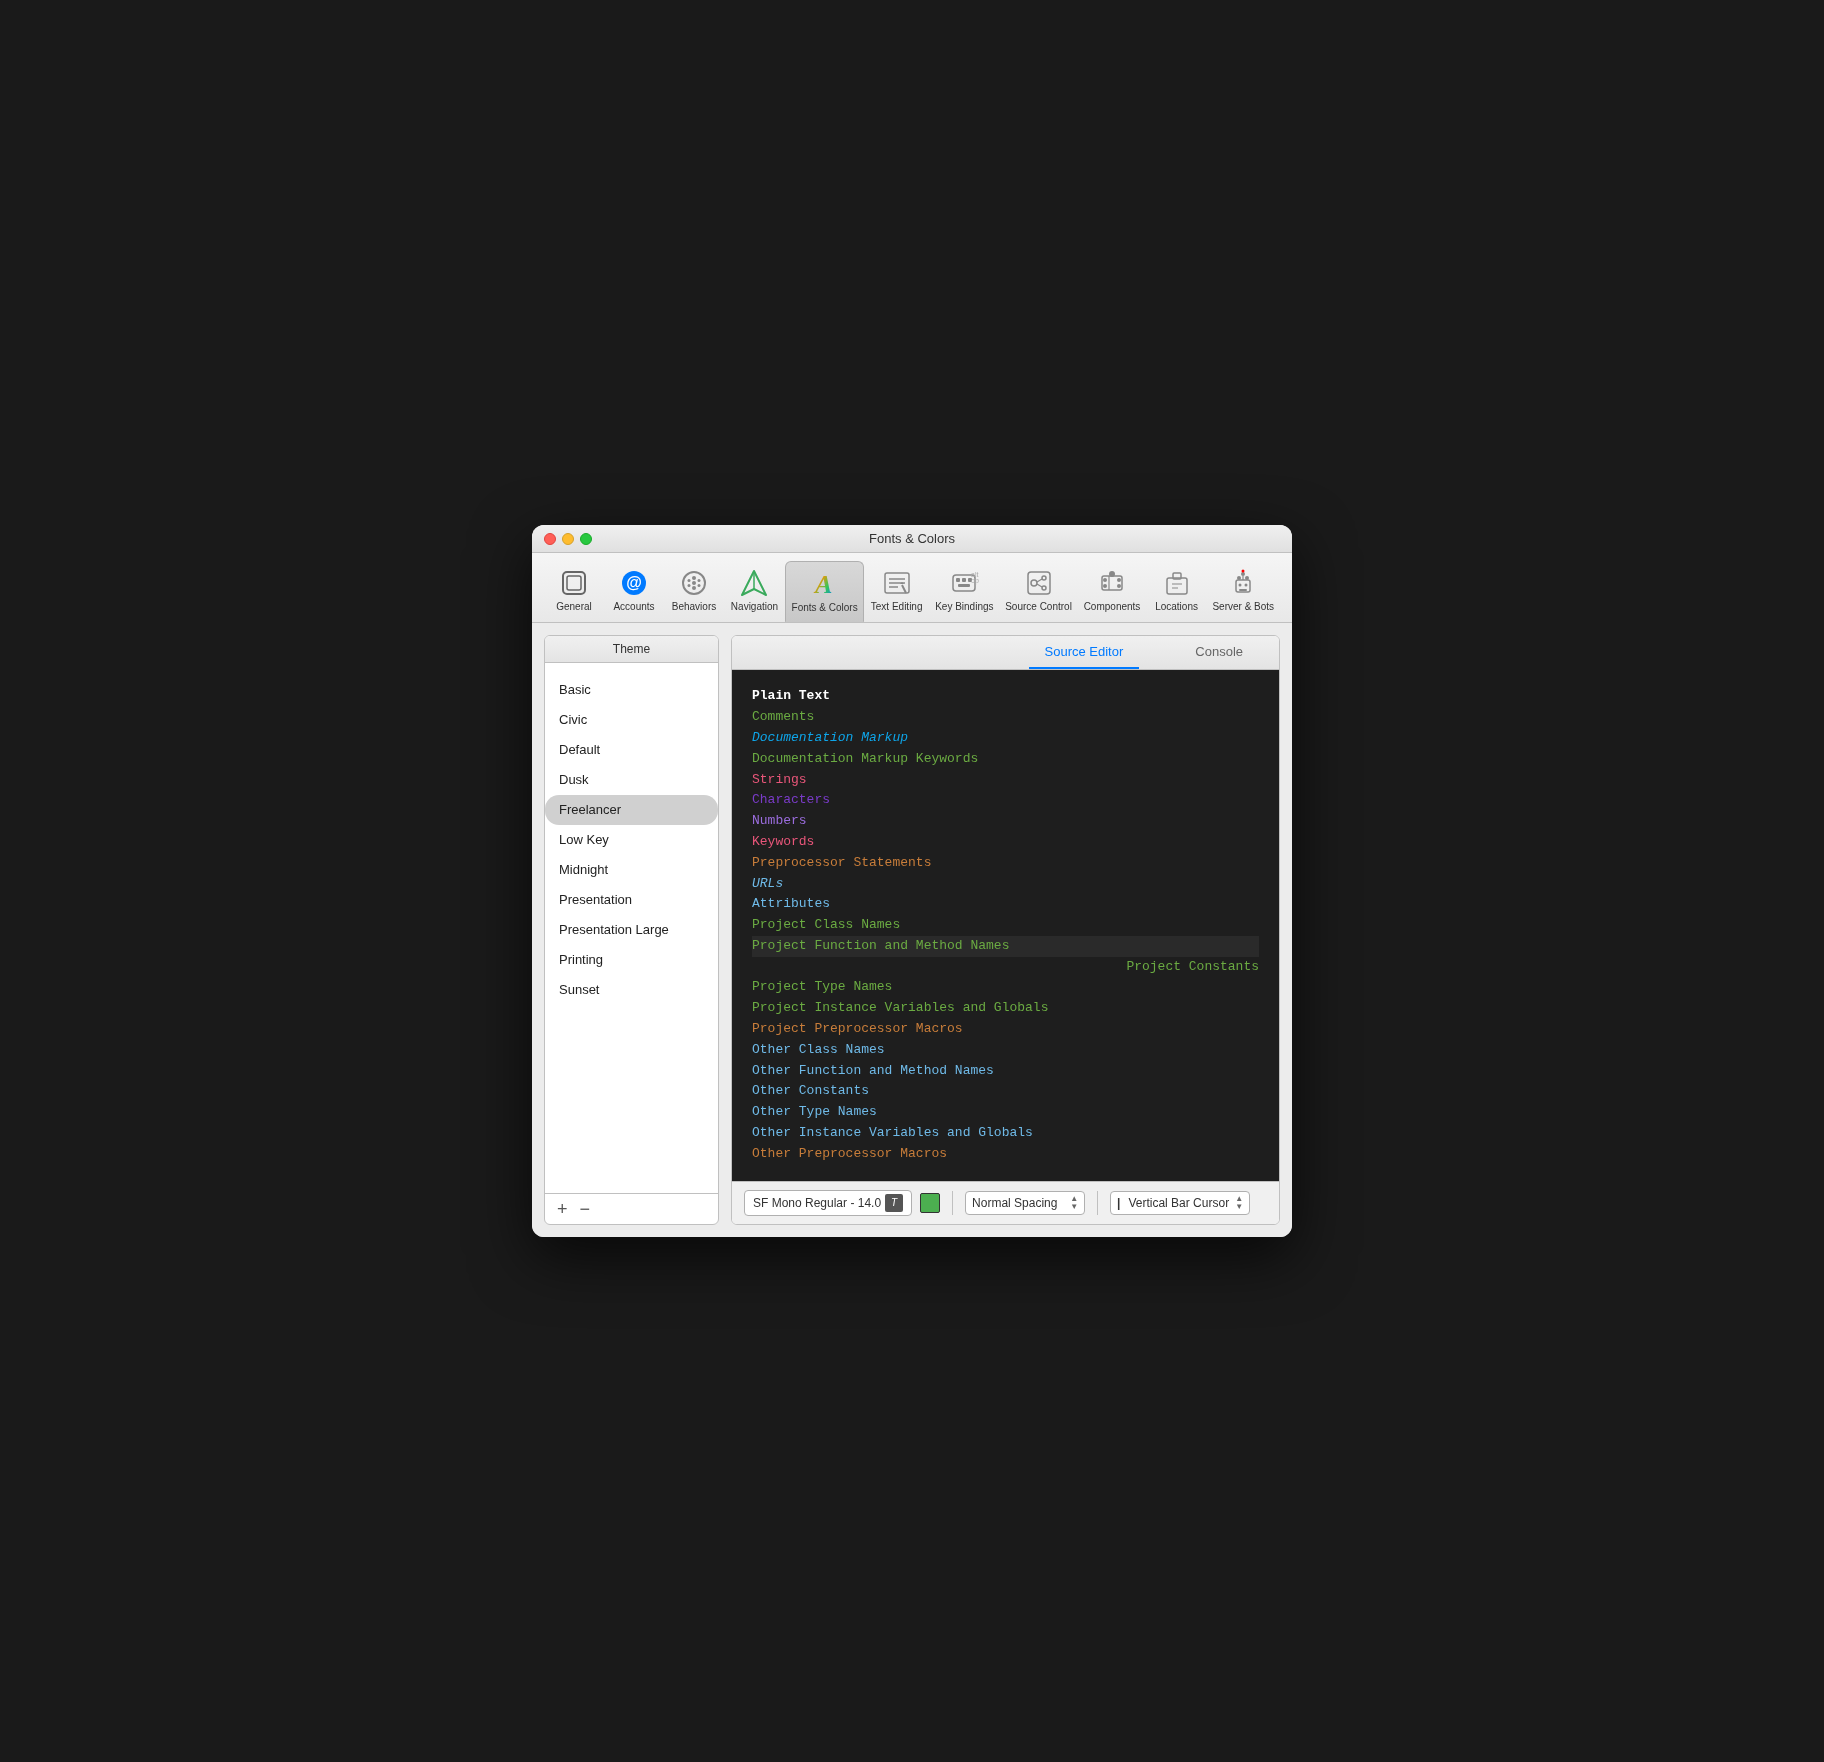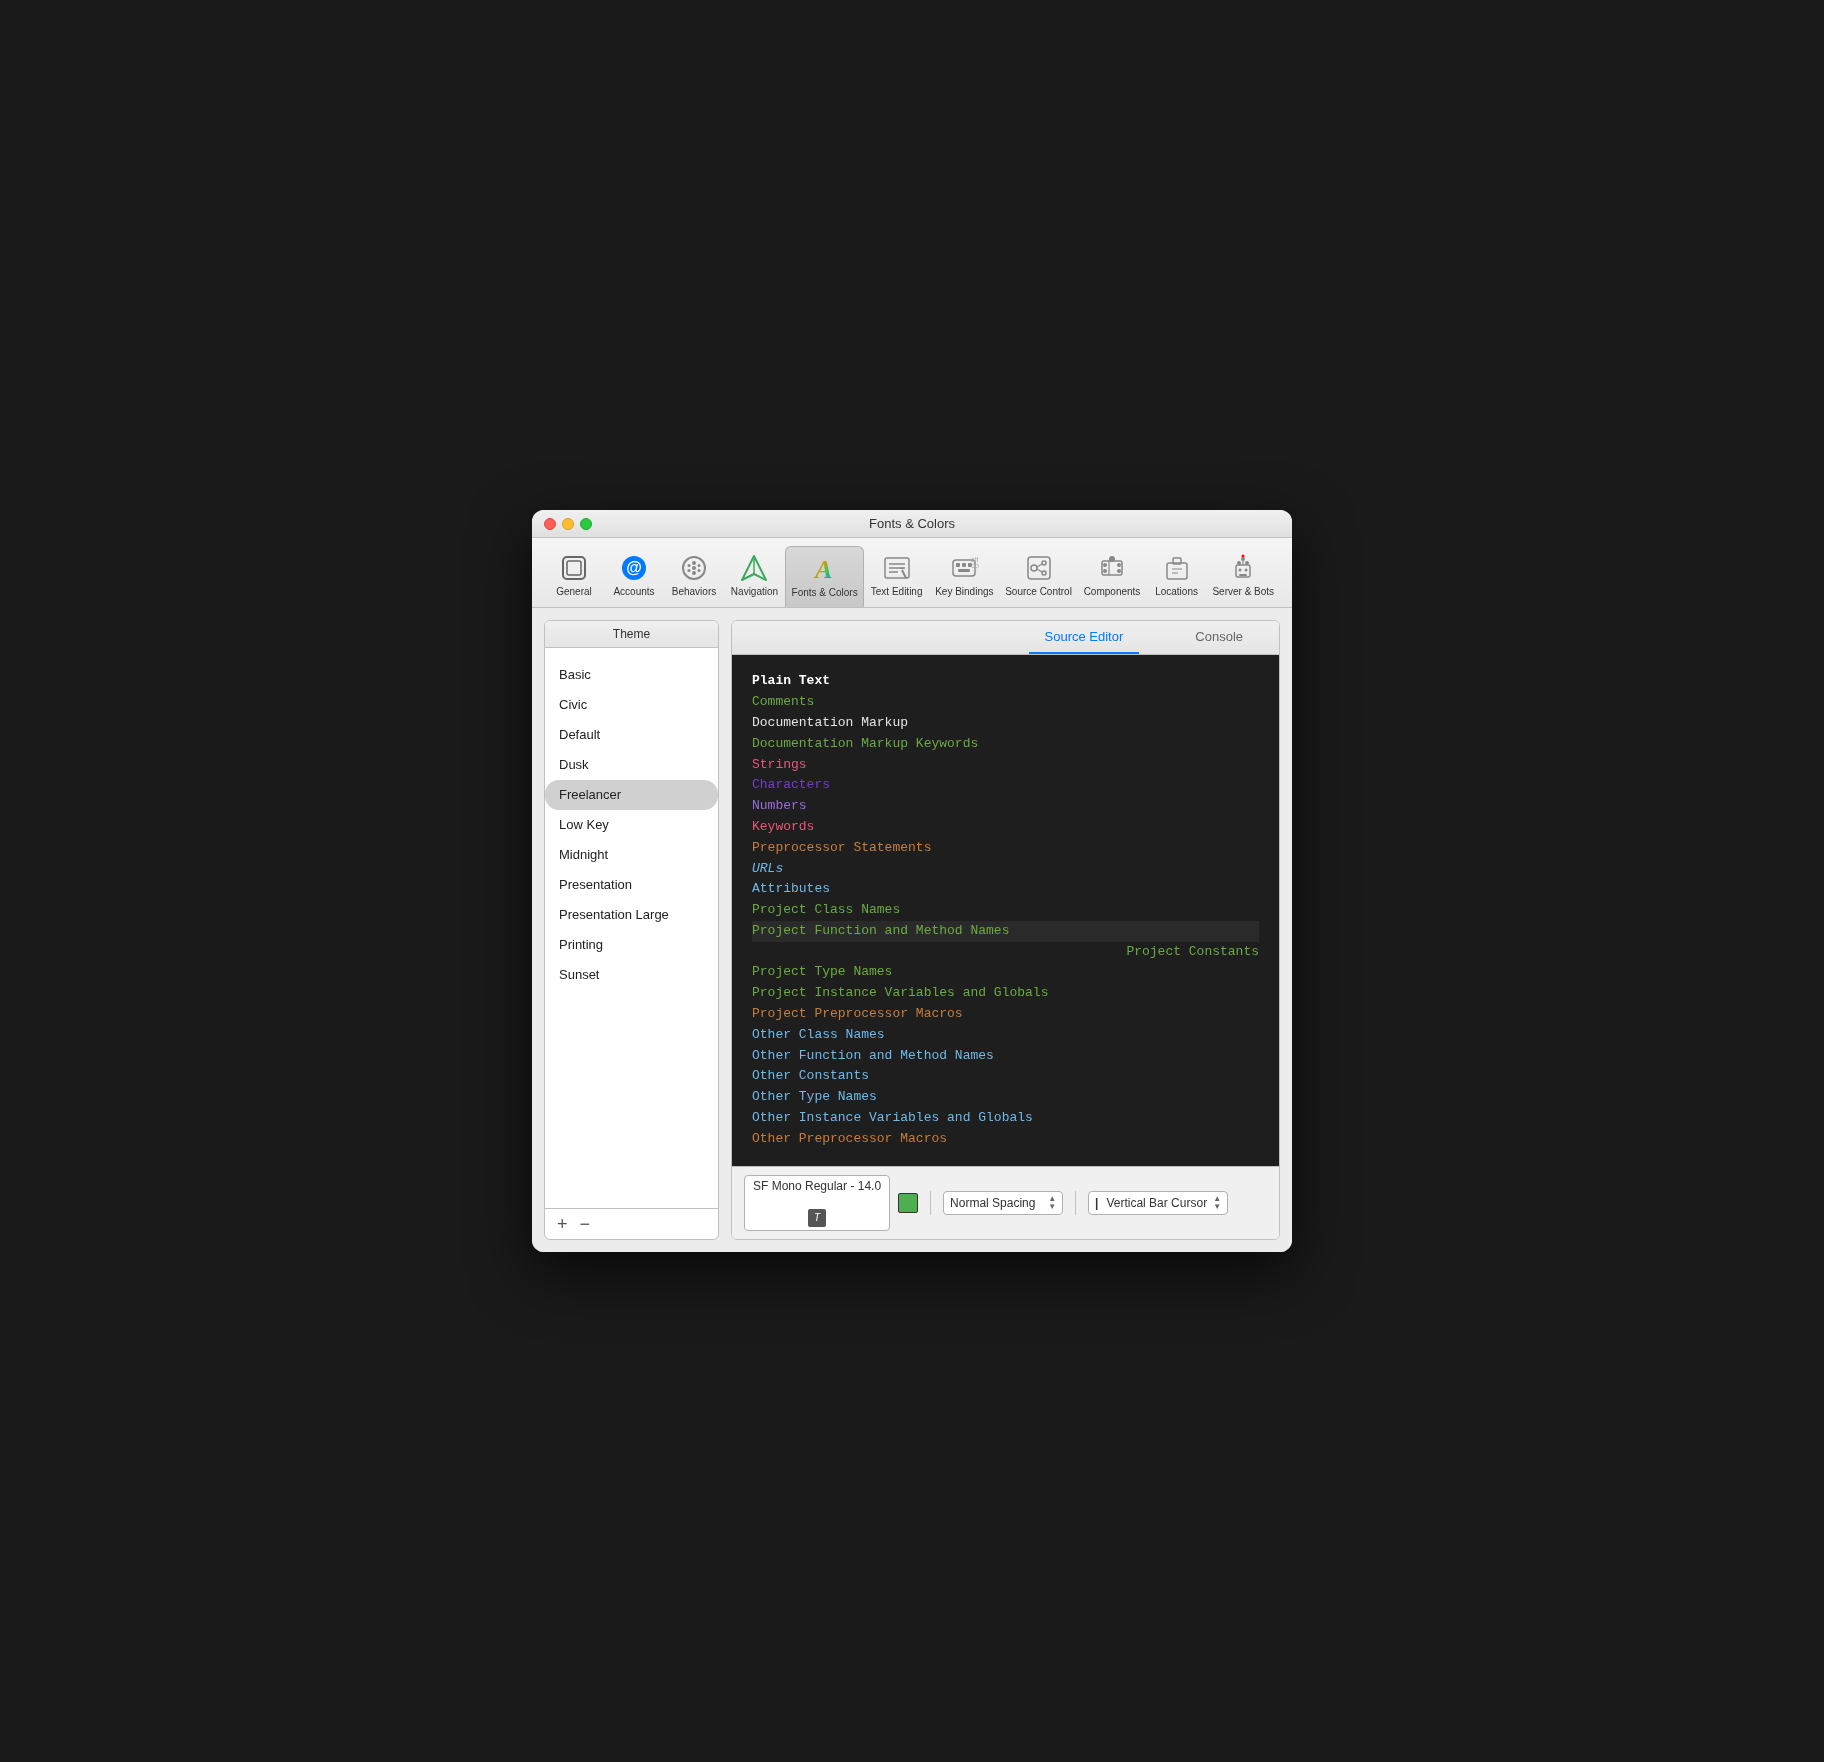--- a/index.html
+++ b/index.html
@@ -201,22 +201,21 @@
     }
     .font-name-box {
       background: white;
       border: 1px solid #b0b0b0;
       border-radius: 4px;
       padding: 3px 8px;
       font-size: 12px;
       color: #333;
       display: flex;
       align-items: center;
-      gap: 16px;
-      flex-direction: column;
+      gap: 4px;
     }
     .font-icon {
       width: 18px;
       height: 18px;
       background: #555;
       border-radius: 2px;
       display: flex;
       align-items: center;
       justify-content: center;
       color: white;
@@ -488,21 +487,21 @@
     <div class="right-panel">
 
       <div class="tabs">
         <div class="tab active">Source Editor</div>
         <div class="tab">Console</div>
       </div>
 
       <div class="code-preview">
         <span class="code-line" style="color:#ffffff; font-weight:bold;">Plain Text</span>
         <span class="code-line" style="color:#6bab42;">Comments</span>
-        <span class="code-line" style="color:#e5e5e5;">Documentation Markup</span>
+        <span class="code-line" style="color:#0ea5e9;font-style:italic;">Documentation Markup</span>
         <span class="code-line" style="color:#6bab42;">Documentation Markup Keywords</span>
         <span class="code-line" style="color:#e9567a;">Strings</span>
         <span class="code-line" style="color:#7a3bc9;">Characters</span>
         <span class="code-line" style="color:#9b6dde;">Numbers</span>
         <span class="code-line" style="color:#e9567a;">Keywords</span>
         <span class="code-line" style="color:#c87d3a;">Preprocessor Statements</span>
         <span class="code-line" style="color:#6fbae8;font-style:italic;">URLs</span>
         <span class="code-line" style="color:#6fbae8;">Attributes</span>
         <span class="code-line" style="color:#6bab42;">Project Class Names</span>
         <span class="code-line selected-line" style="color:#6bab42;">Project Function and Method Names</span>

